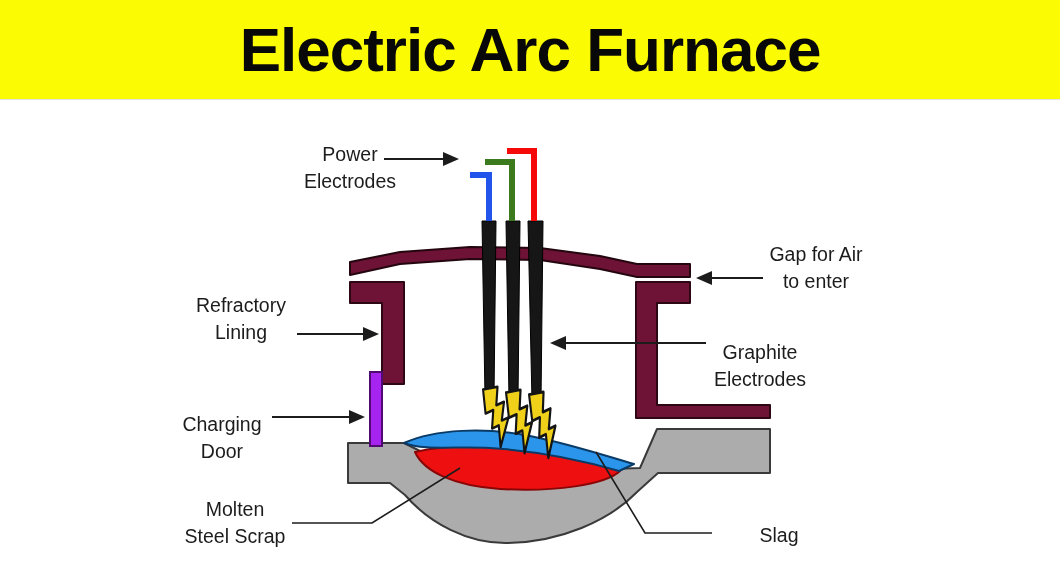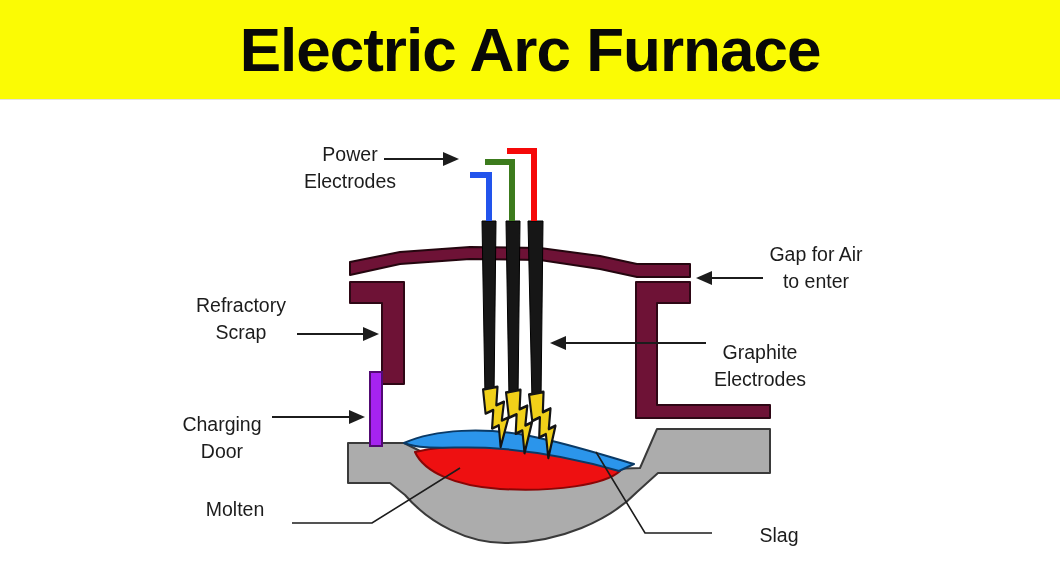--- a/index.html
+++ b/index.html
@@ -105,39 +105,40 @@
     <h1>Electric Arc Furnace</h1>
   </div>
 
   <div class="lbl" style="left:350px;top:141px;">
     <div>Power</div>
     <div>Electrodes</div>
   </div>
 
   <div class="lbl" style="left:241px;top:292px;">
     <div>Refractory</div>
-    <div>Scrap</div>
+    <div>Lining</div>
   </div>
 
   <div class="lbl" style="left:222px;top:391px;margin-top:20px;">
     <div>Charging</div>
     <div>Door</div>
   </div>
 
   <div class="lbl" style="left:816px;top:241px;">
     <div>Gap for Air</div>
     <div>to enter</div>
   </div>
 
   <div class="lbl" style="left:760px;top:315px;margin-top:24px;">
     <div>Graphite</div>
     <div>Electrodes</div>
   </div>
 
   <div class="lbl" style="left:235px;top:496px;">
     <div>Molten</div>
+    <div>Steel Scrap</div>
   </div>
 
   <div class="lbl" style="left:743px;top:522px;margin-left:36px;">
     <div>Slag</div>
   </div>
 
 </div>
 
 </body></html>

